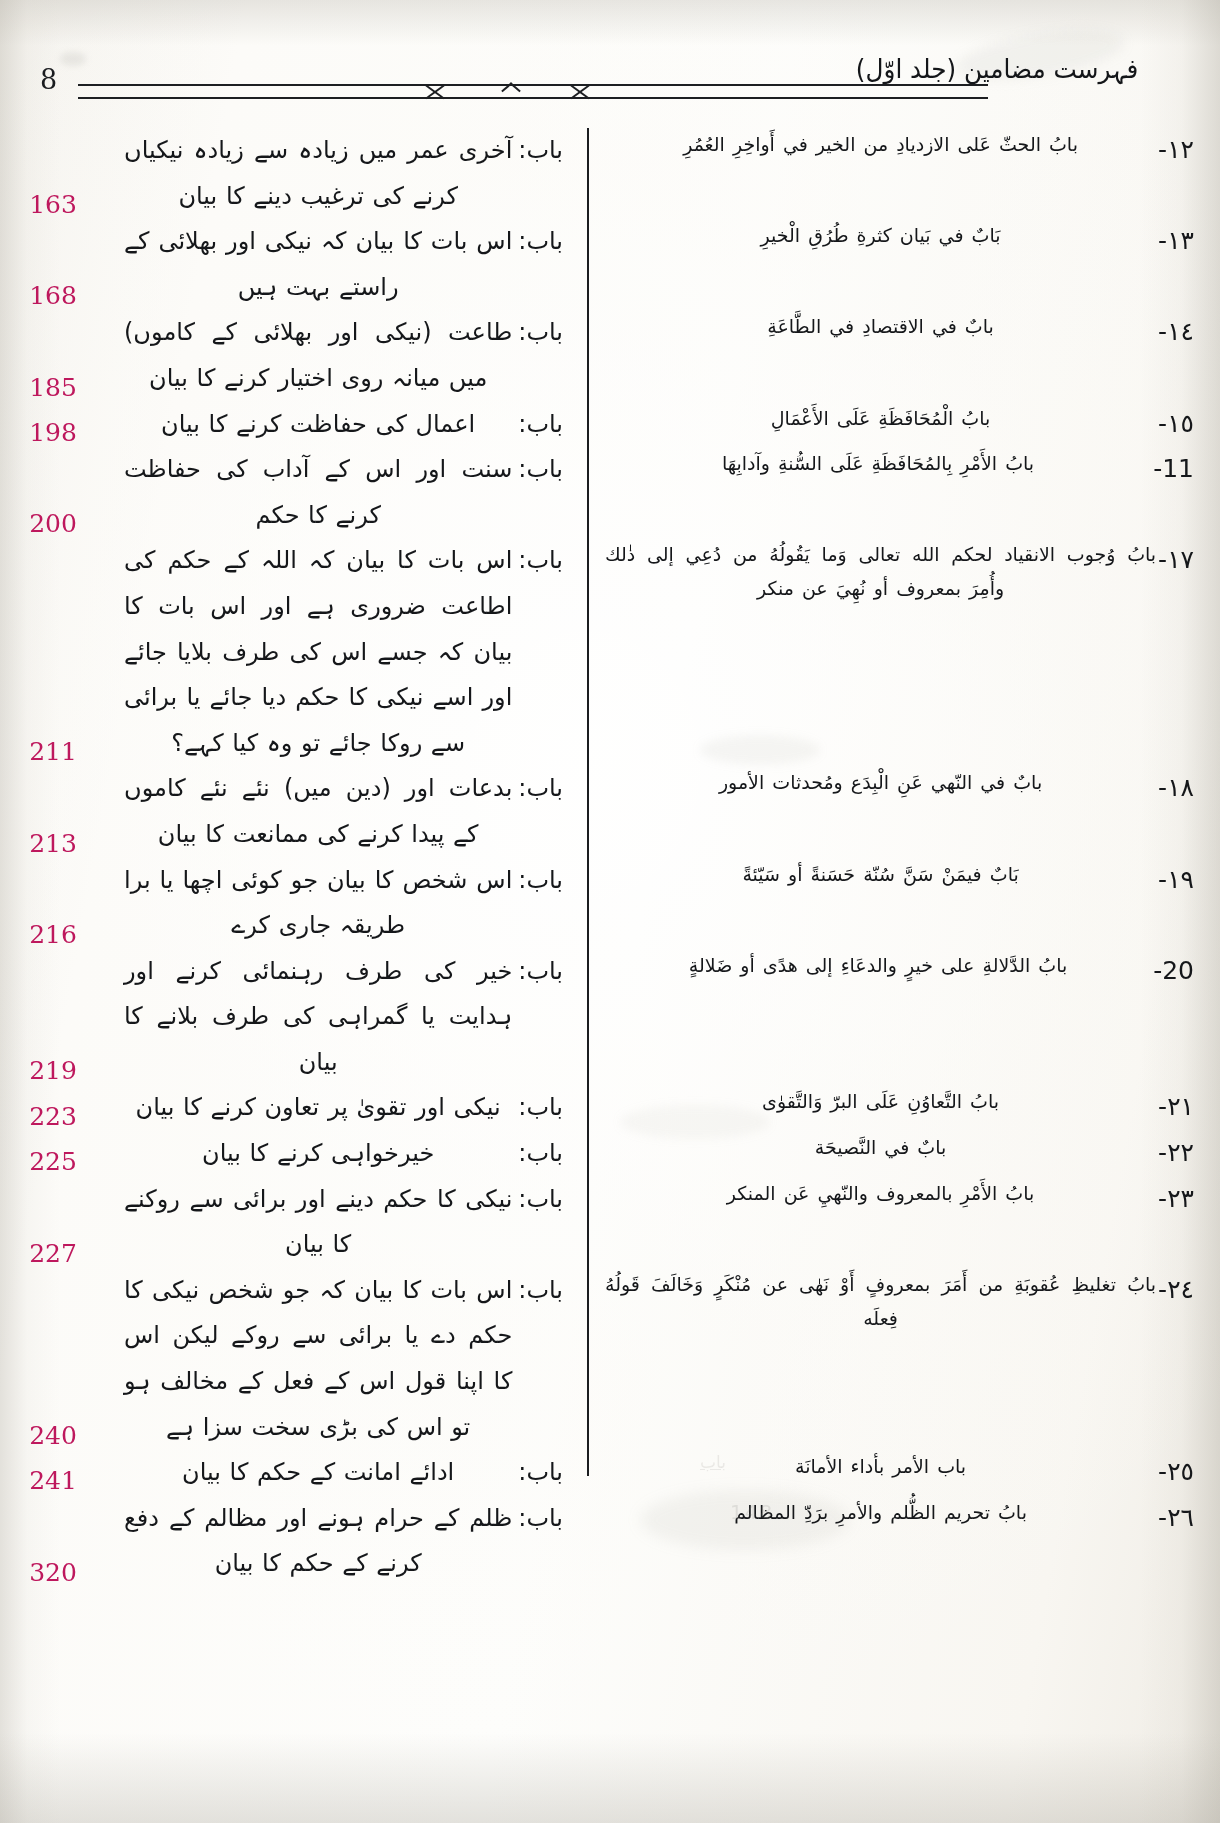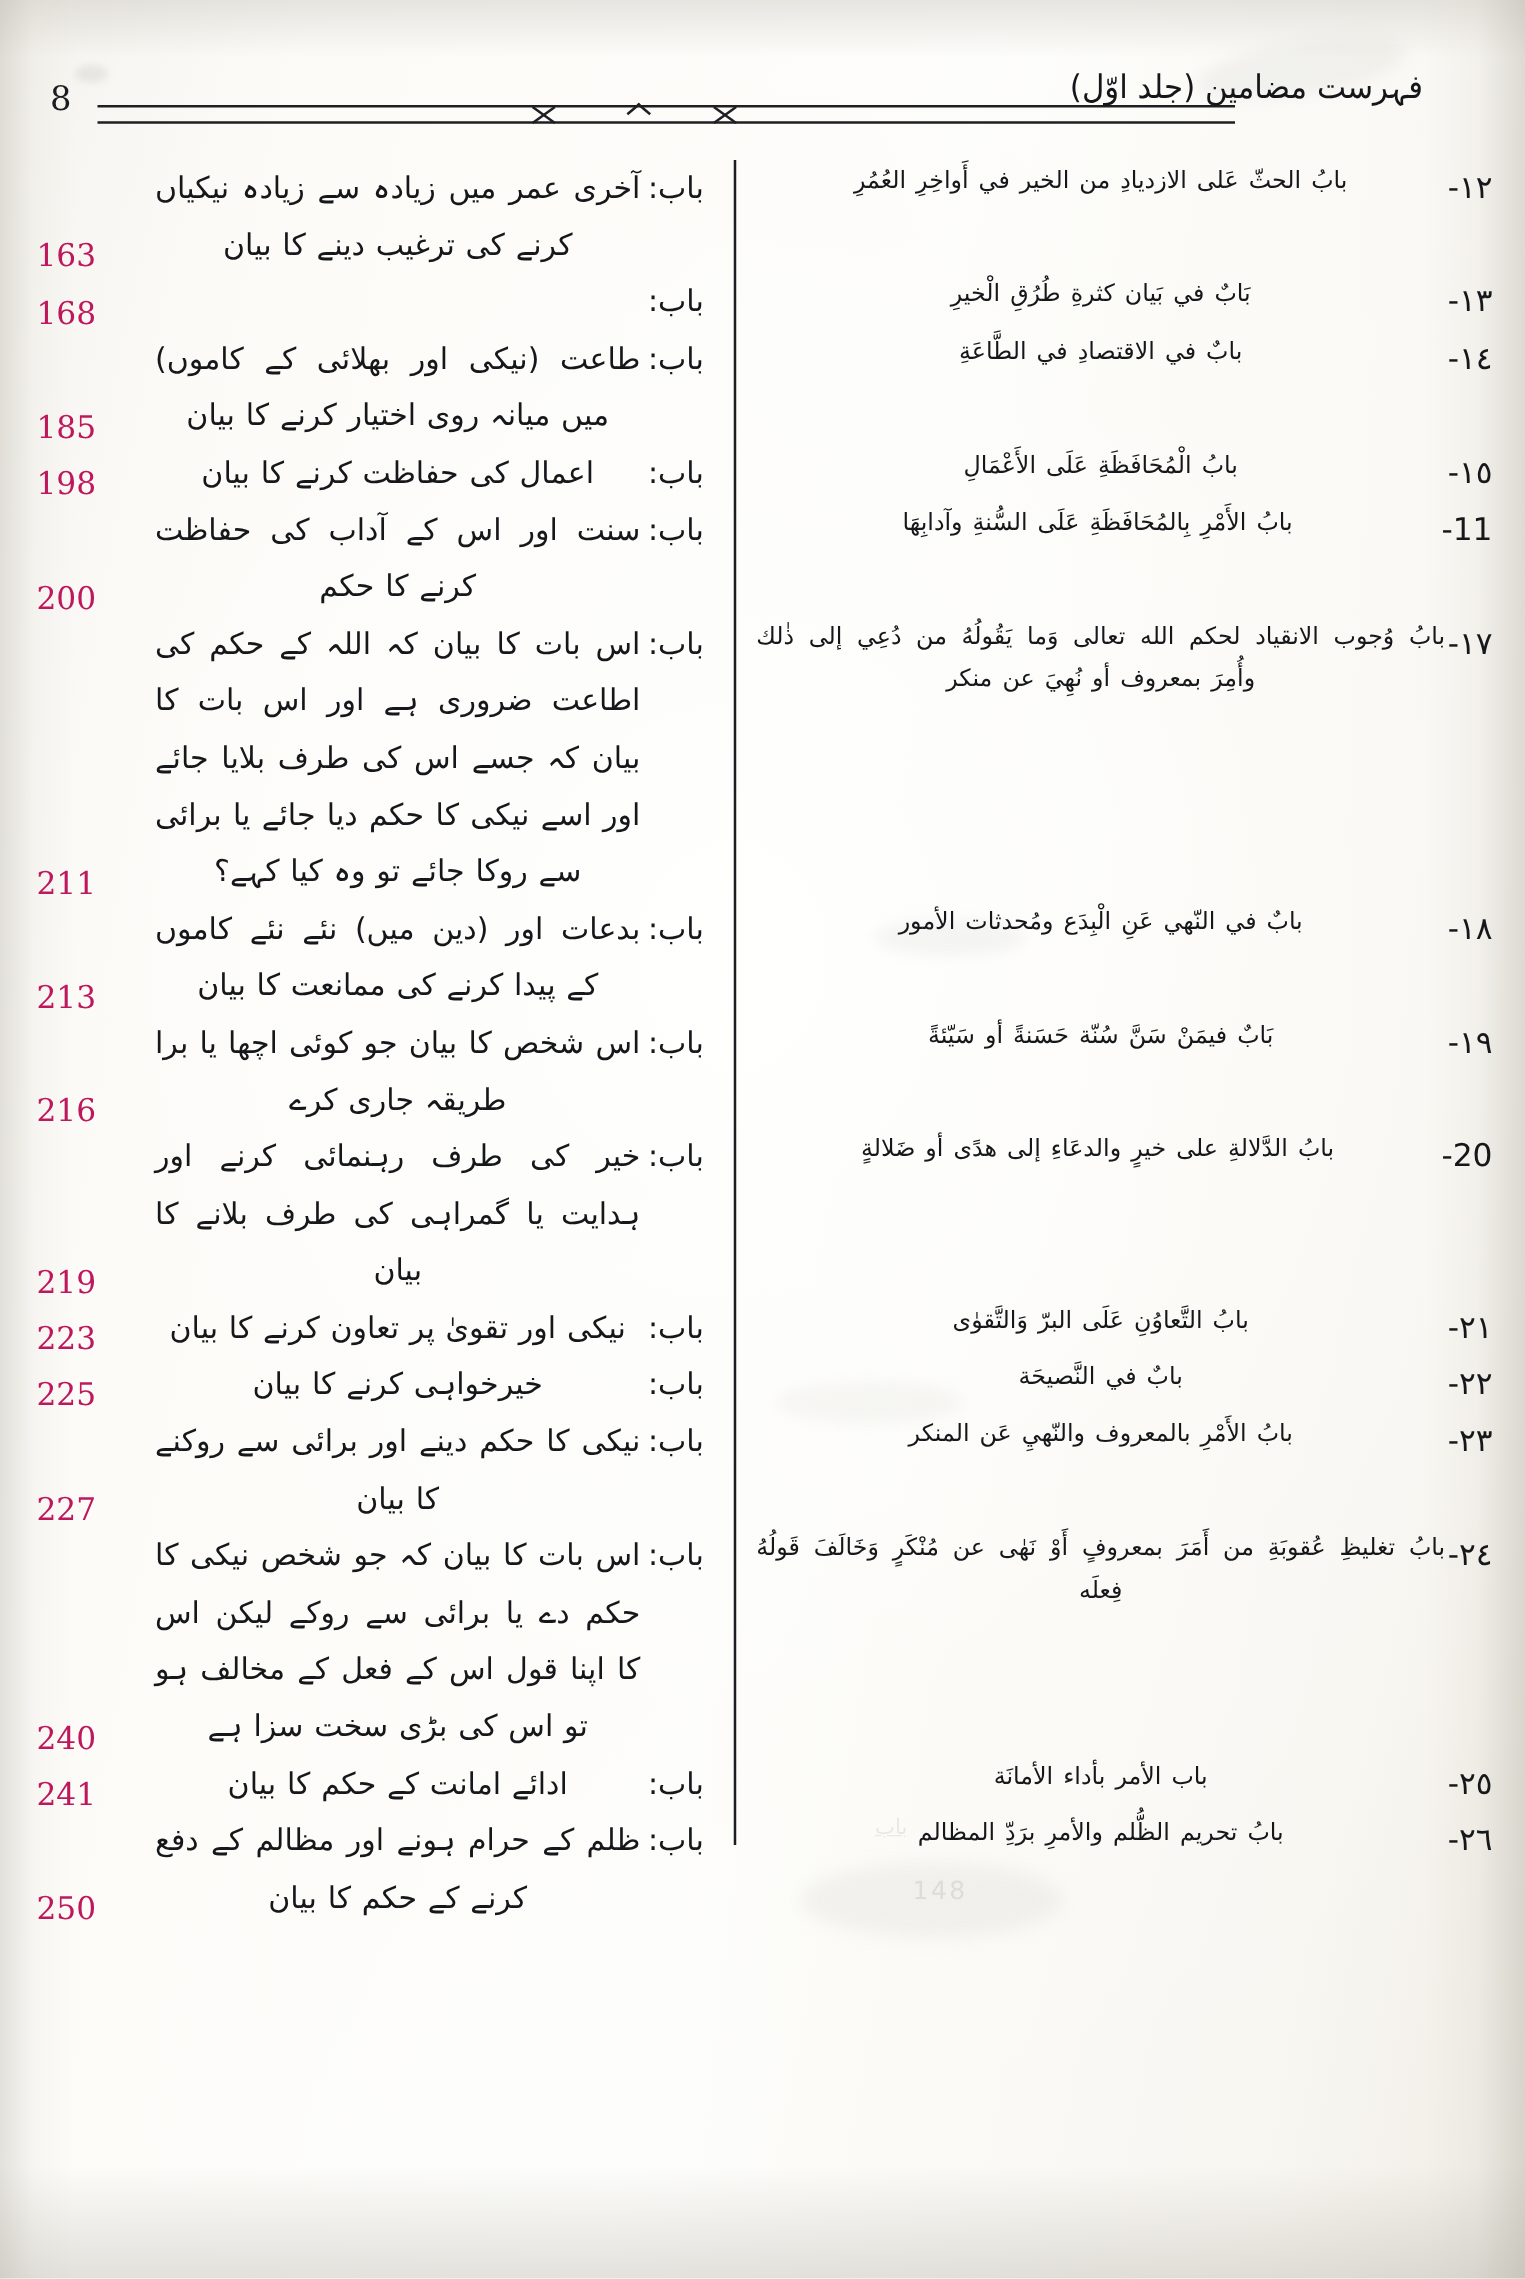--- a/index.html
+++ b/index.html
@@ -298,20 +298,21 @@
         </div>
       </div>
       <div class="toc-row">
         <div class="col-arabic">
           <span class="ar-num">١٣-</span>
           <span class="ar-title single">بَابٌ في بَيان كثرةِ طُرُقِ الْخيرِ</span>
         </div>
         <div class="col-urdu">
           <div class="ur-body">
             <span class="ur-label">باب:</span>
+            <span class="ur-text">اس بات کا بیان کہ نیکی اور بھلائی کے راستے بہت ہیں</span>
           </div>
           <span class="ur-page bottom-align">168</span>
         </div>
       </div>
       <div class="toc-row">
         <div class="col-arabic">
           <span class="ar-num">١٤-</span>
           <span class="ar-title single">بابٌ في الاقتصادِ في الطَّاعَةِ</span>
         </div>
         <div class="col-urdu">
@@ -468,21 +469,21 @@
       <div class="toc-row">
         <div class="col-arabic">
           <span class="ar-num">٢٦-</span>
           <span class="ar-title single">بابُ تحريم الظُّلم والأمرِ برَدِّ المظالم</span>
         </div>
         <div class="col-urdu">
           <div class="ur-body">
             <span class="ur-label">باب:</span>
             <span class="ur-text">ظلم کے حرام ہونے اور مظالم کے دفع کرنے کے حکم کا بیان</span>
           </div>
-          <span class="ur-page bottom-align">250</span>
+          <span class="ur-page bottom-align">320</span>
         </div>
       </div>
     </div>
 
   <div class="ghost-text">148</div>
   <div class="ghost-text-2">باب</div>
 
 </div>
 
 </body></html>

